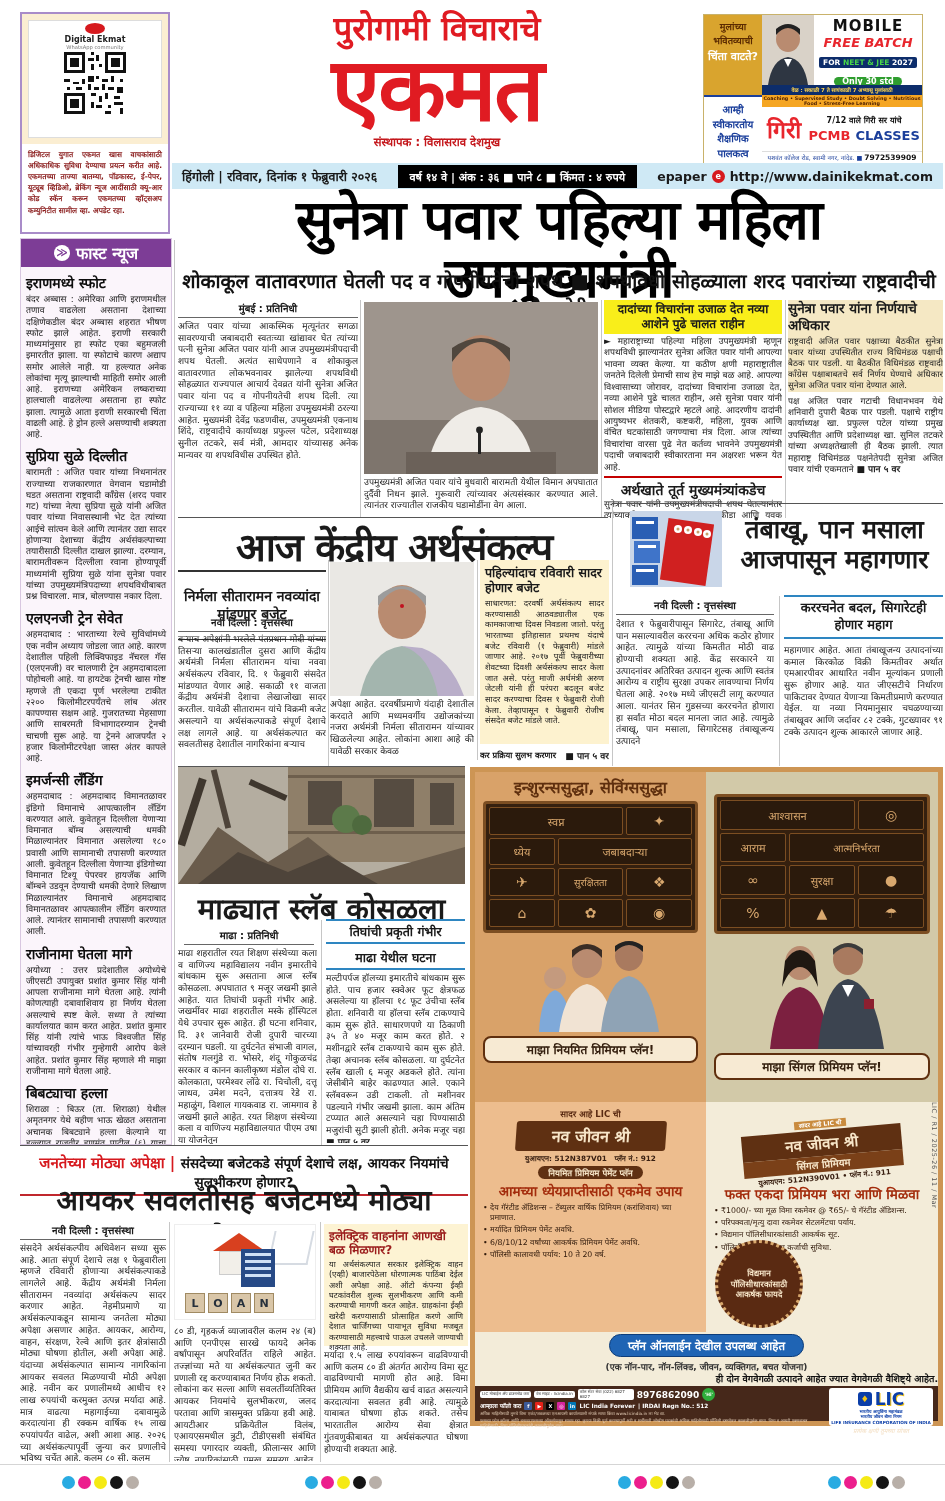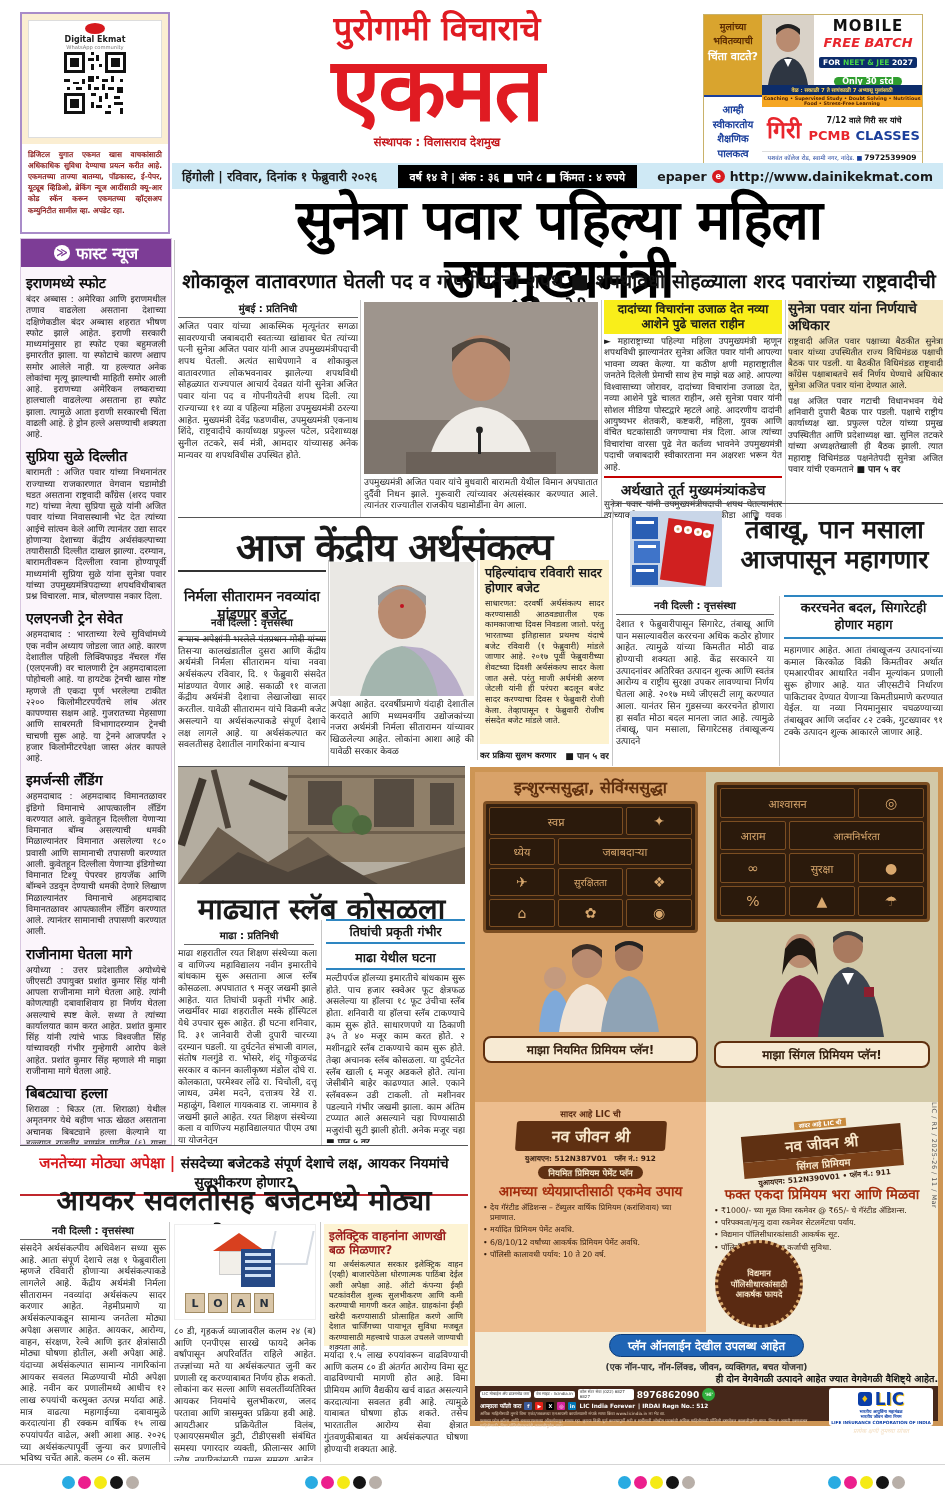--- a/index.html
+++ b/index.html
@@ -508,21 +508,21 @@
           <ellipse cx="72" cy="42" rx="11" ry="11" fill="#c49a7e"></ellipse>
           <path d="M56 96 Q58 58 72 54 Q86 58 88 96 Z" fill="#7fa9d9"></path>
           <path d="M76 96 Q82 52 104 48 Q126 52 132 96 Z" fill="#f1e3d3"></path>
           <path d="M118 96 Q124 44 146 40 Q168 44 176 96 Z" fill="#8fa3b5"></path>
         </svg>
       </div>
       <div class="p-tag">माझा नियमित प्रिमियम प्लॅन!</div>
     </div>
 
     <div class="lic-p2 p2">
-      <div class="shelf" style="margin-top:4px;height:140px">
+      <div class="shelf" style="margin-top:16px;height:140px">
         <div class="cell s4">आश्वासन</div>
         <div class="cell s2 ic">◎</div>
         <div class="cell s2">आराम</div>
         <div class="cell s4" style="font-size:10px">आत्मनिर्भरता</div>
         <div class="cell s2 ic">∞</div>
         <div class="cell s2">सुरक्षा</div>
         <div class="cell s2 ic">●</div>
         <div class="cell s2 ic">%</div>
         <div class="cell s2 ic">▲</div>
         <div class="cell s2 ic">☂</div>

